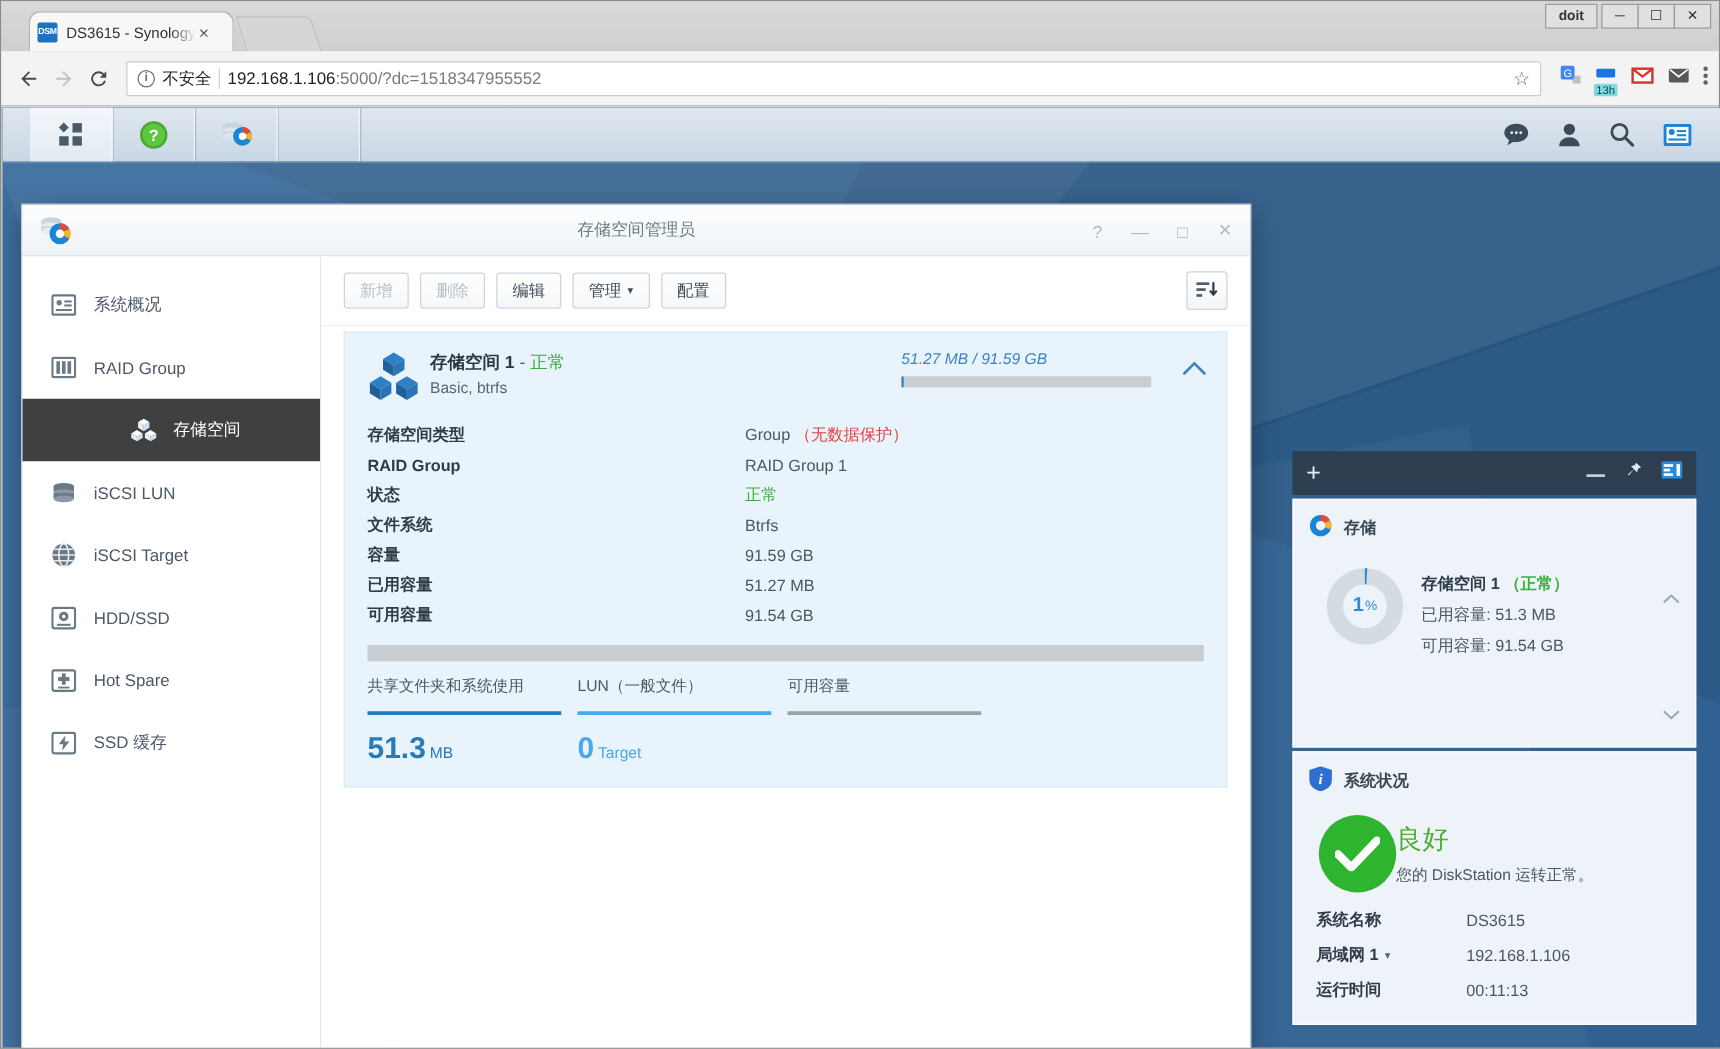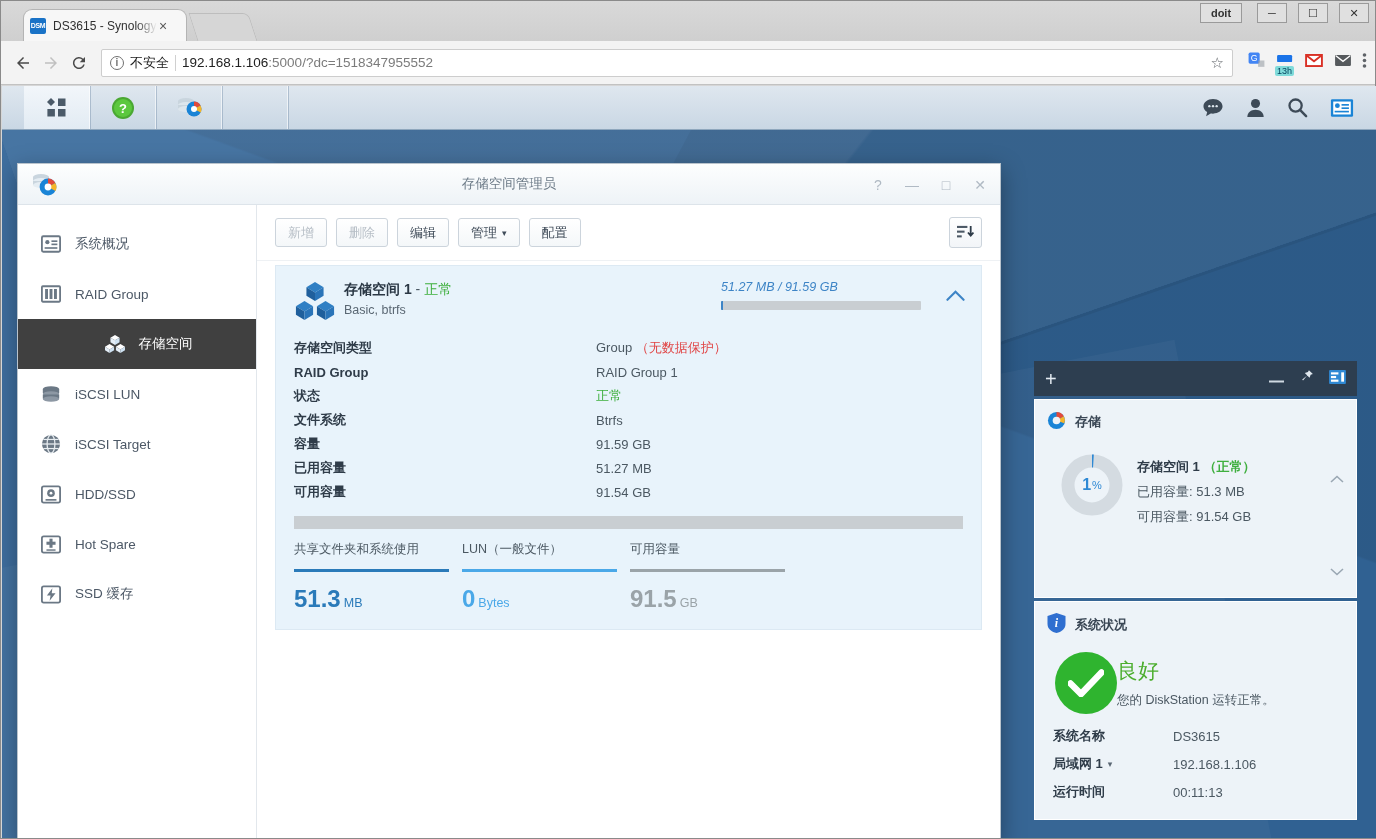--- a/index.html
+++ b/index.html
@@ -44,21 +44,21 @@
   }
   .tab-close { font-size: 14px; color: #5a5a5a; margin-left: 2px; cursor: default; }
   .tab-ghost {
     position: absolute; left: 192px; top: 4px; width: 60px; height: 28px;
     border: 1px solid #bdbdbd; border-bottom: none;
     background: #d6d6d6;
     transform: skewX(18deg);
     border-top-right-radius: 6px;
   }
   .win-btns {
-    position: absolute; right: 6px; top: 2px; display: flex; gap: 12px; align-items: center;
+    position: absolute; right: 6px; top: 2px; display: flex; gap: 0px; align-items: center;
   }
   .win-doit {
     width: 42px; height: 20px; border: 1px solid #9a9a9a; background: #e0e0e0;
     font-size: 11px; color: #333; text-align: center; line-height: 18px;
     margin-right: 4px; font-weight: bold;
   }
   .win-btn {
     width: 30px; height: 20px; border: 1px solid #9a9a9a; background: #e0e0e0;
     font-size: 11px; color: #333; text-align: center; line-height: 18px; margin-left: -1px;
   }
@@ -671,26 +671,25 @@
 
               <div class="stats">
                 <div class="stat">
                   <div class="stat-lbl">共享文件夹和系统使用</div>
                   <div class="stat-rule" style="background:#2a7ab9"></div>
                   <div class="stat-val" style="color:#2a7ab9"><span>51.3</span><span class="stat-unit">MB</span></div>
                 </div>
                 <div class="stat">
                   <div class="stat-lbl">LUN（一般文件）</div>
                   <div class="stat-rule" style="background:#4aa8e8"></div>
-                  <div class="stat-val" style="color:#4aa8e8"><span>0</span><span class="stat-unit">Bytes</span></div>
+                  <div class="stat-val" style="color:#4aa8e8"><span>0</span><span class="stat-unit">Target</span></div>
                 </div>
                 <div class="stat">
                   <div class="stat-lbl">可用容量</div>
                   <div class="stat-rule" style="background:#9aa3a8"></div>
-                  <div class="stat-val" style="color:#9aa3a8"><span>91.5</span><span class="stat-unit">GB</span></div>
                 </div>
               </div>
 
             </div>
           </div>
         </div>
       </div>
     </div>
 
     <div class="widgets">

